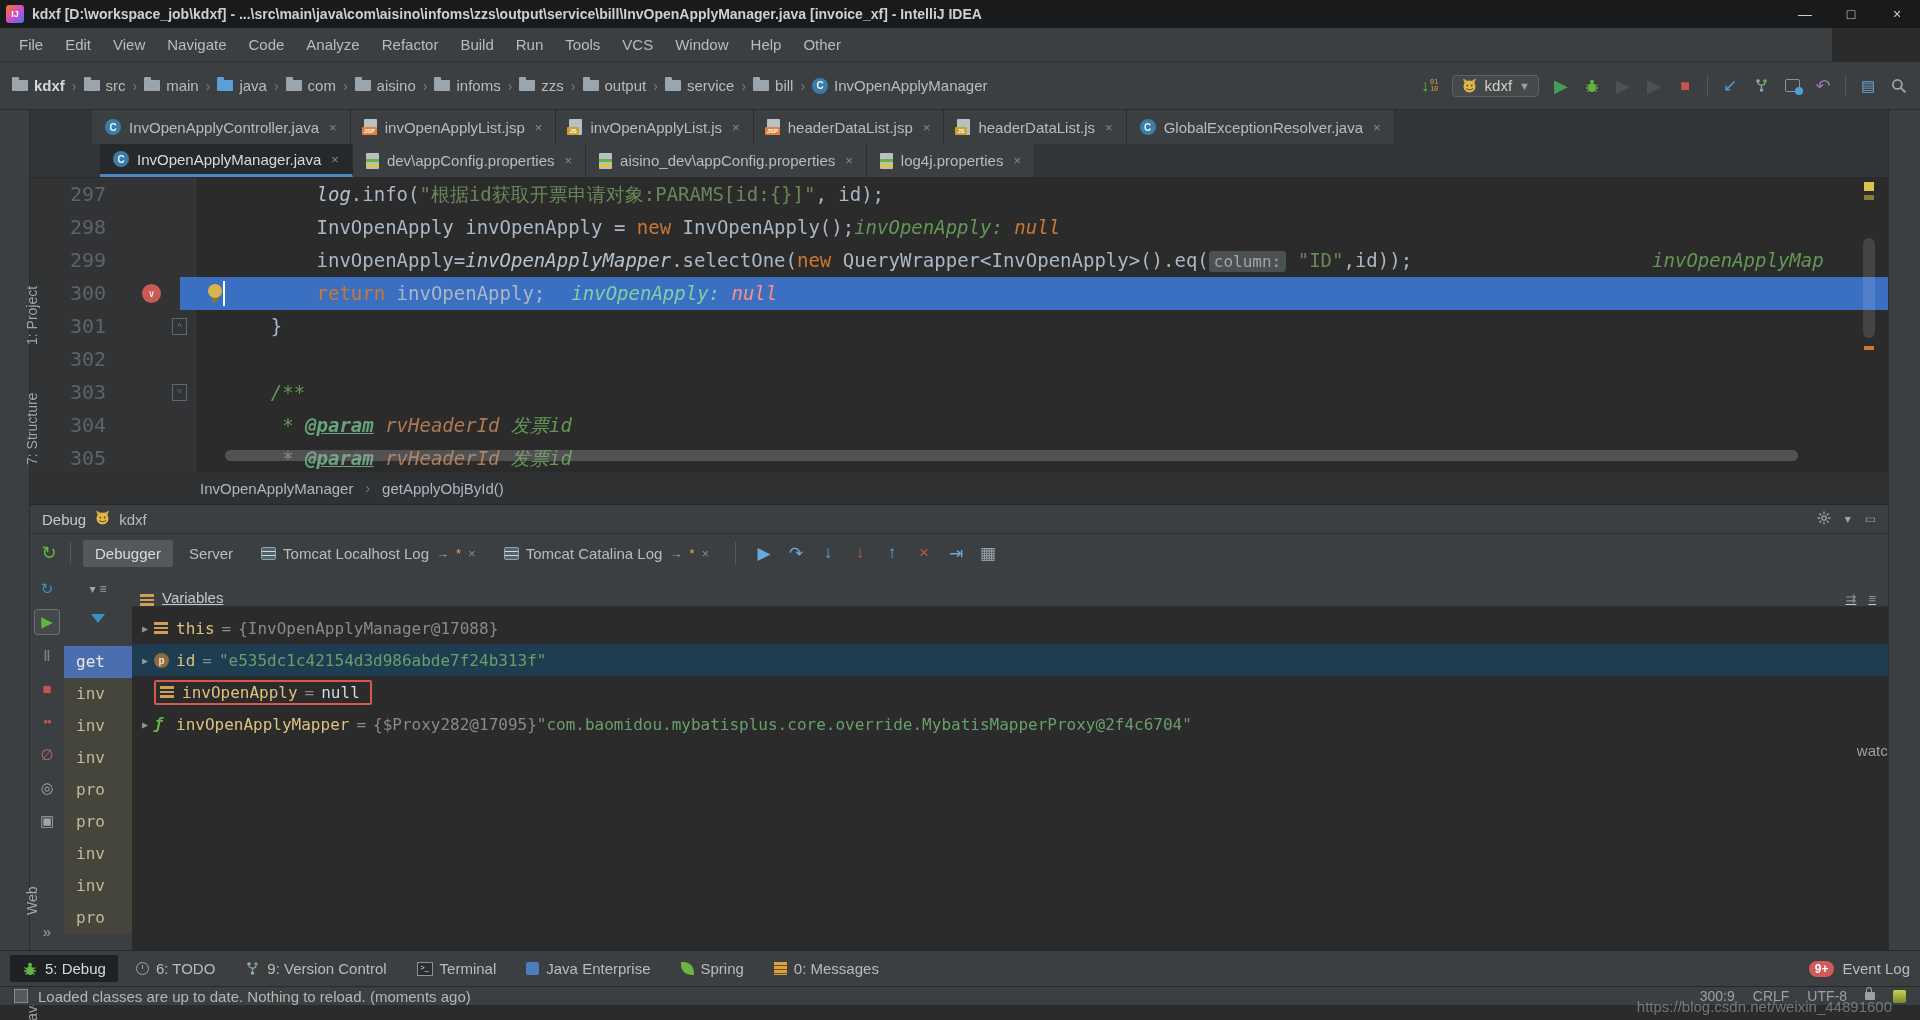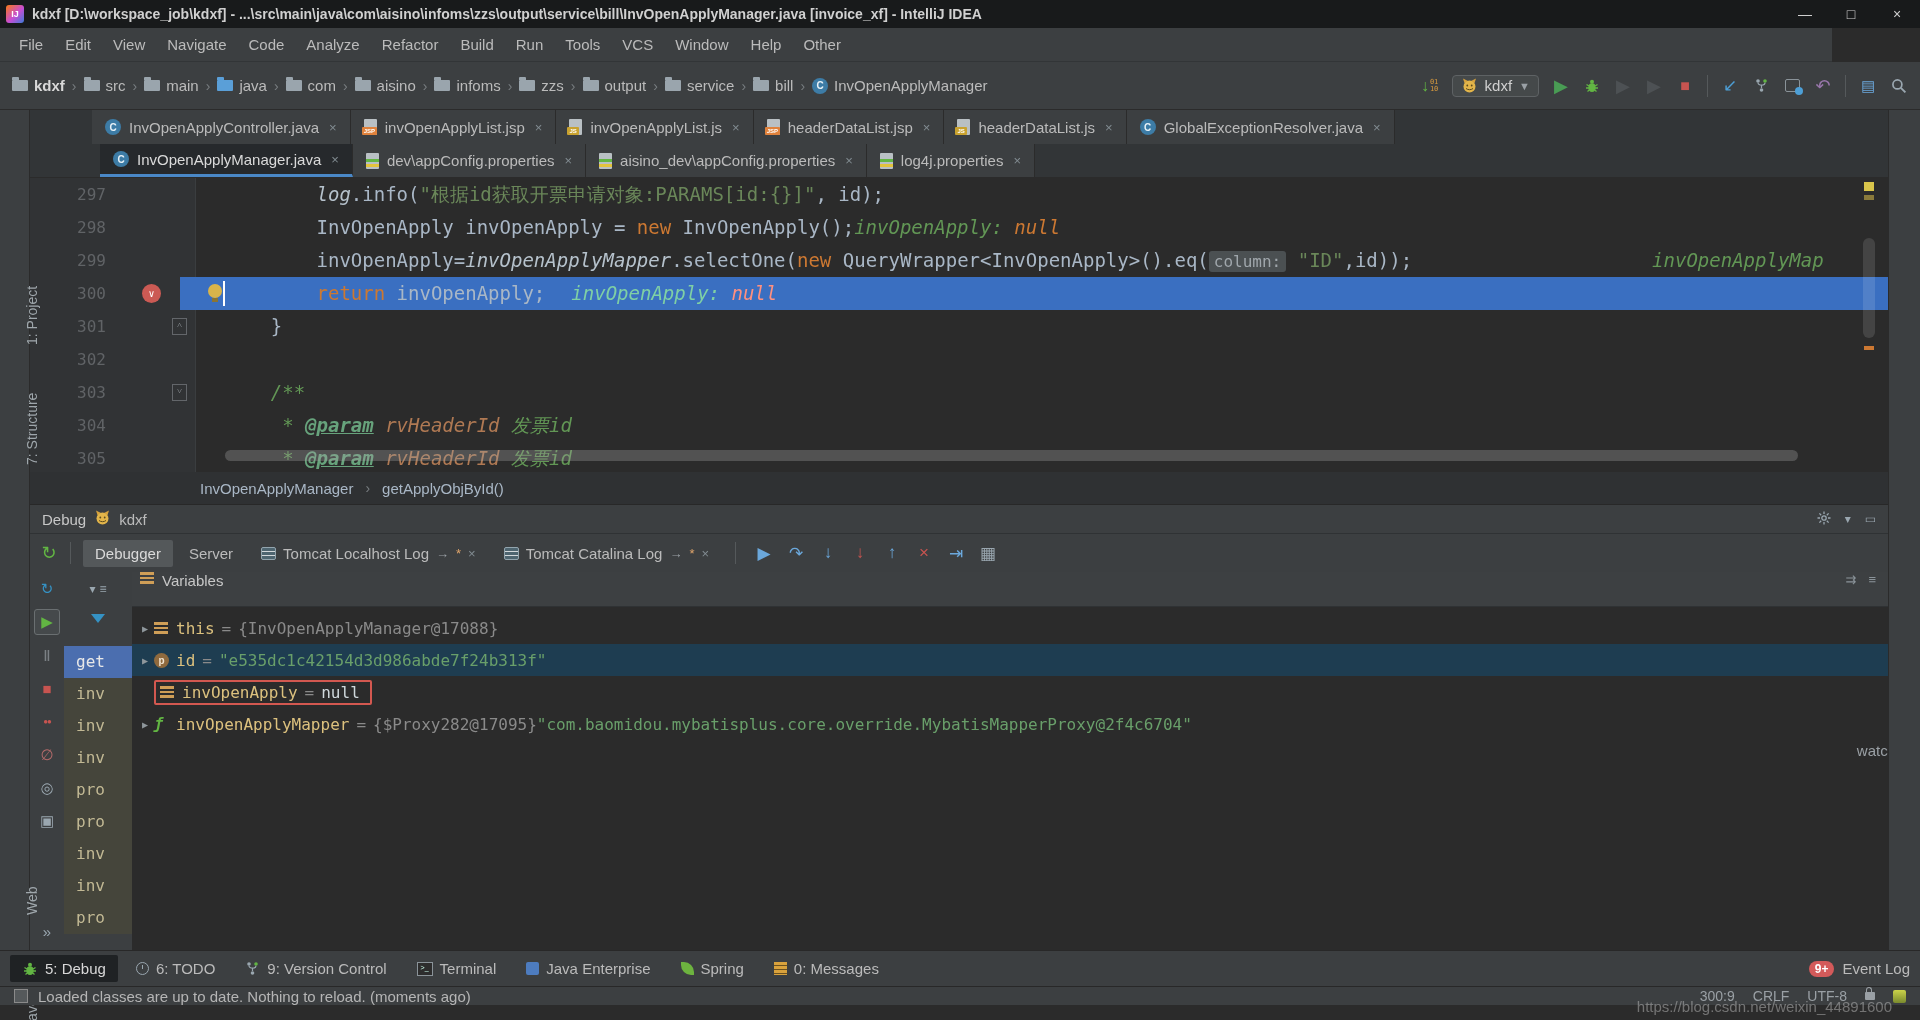--- a/index.html
+++ b/index.html
@@ -44,21 +44,21 @@
   .fico{position:relative;width:13px;height:16px;background:#b9c0c4;border-radius:1px;display:inline-block;}
   .fico .band{position:absolute;left:-2px;bottom:0;height:8px;padding:0 2px;font-size:6px;font-weight:bold;color:#fff;line-height:8px;border-radius:1px;}
   .fico .band.jsp{background:#e0823c;}
   .fico .band.js{background:#c9a22f;}
   .fico.props{background:linear-gradient(#b9c0c4 35%,#62b543 35% 55%,#b9c0c4 55% 70%,#e3c33c 70% 90%,#b9c0c4 90%);}
   
   #editor{position:absolute;left:30px;top:178px;width:1858px;height:294px;background:#2b2b2b;overflow:hidden;}
   .gutterbg{position:absolute;left:0;top:0;bottom:0;width:165px;background:#313335;border-right:1px solid #3a3d3f;}
   .line{position:absolute;left:0;right:0;height:33px;line-height:33px;font-family:"DejaVu Sans Mono",monospace;font-size:19px;}
   .line .hl{position:absolute;left:150px;right:0;top:0;bottom:0;background:#3a6fc1;}
-  .line .num{position:absolute;left:0;width:76px;text-align:right;color:#606366;font-size:16px;}
+  .line .num{position:absolute;left:0;width:76px;text-align:right;color:#606366;font-size:20px;}
   .line .code{position:absolute;left:195px;white-space:pre;}
   .line .bp{position:absolute;left:112px;top:7px;width:19px;height:19px;border-radius:50%;background:#cb5a54;color:#fff;font-size:10px;line-height:19px;text-align:center;z-index:2;}
   .line .bulb{position:absolute;left:178px;top:7px;width:14px;height:14px;border-radius:50%;background:#d9b44a;z-index:2;}
   .line .bulb::after{content:'';position:absolute;left:4px;bottom:-4px;width:6px;height:4px;background:#8a7433;}
   .line .caret{position:absolute;left:193px;top:4px;width:2px;height:25px;background:#ffffff;z-index:2;}
   .line .fold{position:absolute;left:142px;top:8px;width:13px;height:15px;border:1px solid #63666a;background:#313335;color:#9aa0a5;font-size:9px;line-height:13px;text-align:center;z-index:2;}
   .tk-plain{color:#a9b7c6;}
   .tk-kw{color:#cc7832;}
   .tk-str{color:#6a8759;}
   .tk-field{color:#b6c2cc;font-style:italic;}
@@ -98,21 +98,21 @@
   .dbg-tool{width:34px;height:33px;line-height:33px;text-align:center;font-size:15px;}
   .dbg-tool.boxed{width:24px;height:24px;line-height:24px;margin:4px;border:1px solid #6a6f71;background:#45494b;border-radius:3px;}
   .dbg-tool.more{position:absolute;bottom:2px;left:0;color:#9aa7b0;}
   .dbg-col2{position:absolute;left:34px;top:0;bottom:0;width:68px;background:#3c3f41;border-right:1px solid #323537;}
   .col2top{height:34px;display:flex;align-items:center;justify-content:center;gap:4px;color:#9aa7b0;font-size:12px;}
   .funnel{width:0;height:0;border-left:7px solid transparent;border-right:7px solid transparent;border-top:9px solid #3592c4;margin:8px auto 0;}
   .frames{position:absolute;left:0;top:74px;right:0;background:#45453b;}
   .frame-item{height:32px;line-height:32px;padding-left:12px;color:#c2b994;font-family:"DejaVu Sans Mono",monospace;font-size:16px;white-space:nowrap;overflow:hidden;}
   .frame-item.sel{background:#4b6eaf;color:#e8e8e8;}
   .var-area{position:absolute;left:102px;right:0;top:0;bottom:0;background:#2b2b2b;}
-  .var-header{height:34px;background:#3d4042;border-bottom:1px solid #2f3234;display:flex;align-items:flex-start;gap:8px;padding:0 12px 0 8px;color:#c7c7c7;}
+  .var-header{height:34px;background:#3d4042;border-bottom:1px solid #2f3234;display:flex;align-items:flex-end;gap:8px;padding:0 12px 0 8px;color:#c7c7c7;text-decoration:underline;}
   .var-header .right{margin-left:auto;display:flex;gap:12px;color:#8a9399;font-size:13px;}
   .i-object{width:14px;height:12px;display:inline-block;background:linear-gradient(#cf9e57 22%,transparent 22% 40%,#cf9e57 40% 62%,transparent 62% 78%,#cf9e57 78%);}
   .var-rows{position:absolute;left:0;top:40px;right:0;}
   .var-row{height:32px;display:flex;align-items:center;padding-left:4px;font-family:"DejaVu Sans Mono",monospace;font-size:16px;}
   .var-row.sel{background:#1e3d51;}
   .expander{width:18px;color:#8f979c;font-size:10px;text-align:center;}
   .vicon{width:22px;display:inline-flex;align-items:center;}
   .i-param{width:15px;height:15px;border-radius:50%;background:#8f6a3e;color:#f0e3d0;font-size:10px;font-weight:bold;display:inline-flex;align-items:center;justify-content:center;font-family:"Liberation Sans",sans-serif;}
   .i-proxy{color:#62b543;font-style:italic;font-weight:bold;font-size:15px;}
   .vname{color:#dcc17e;}

